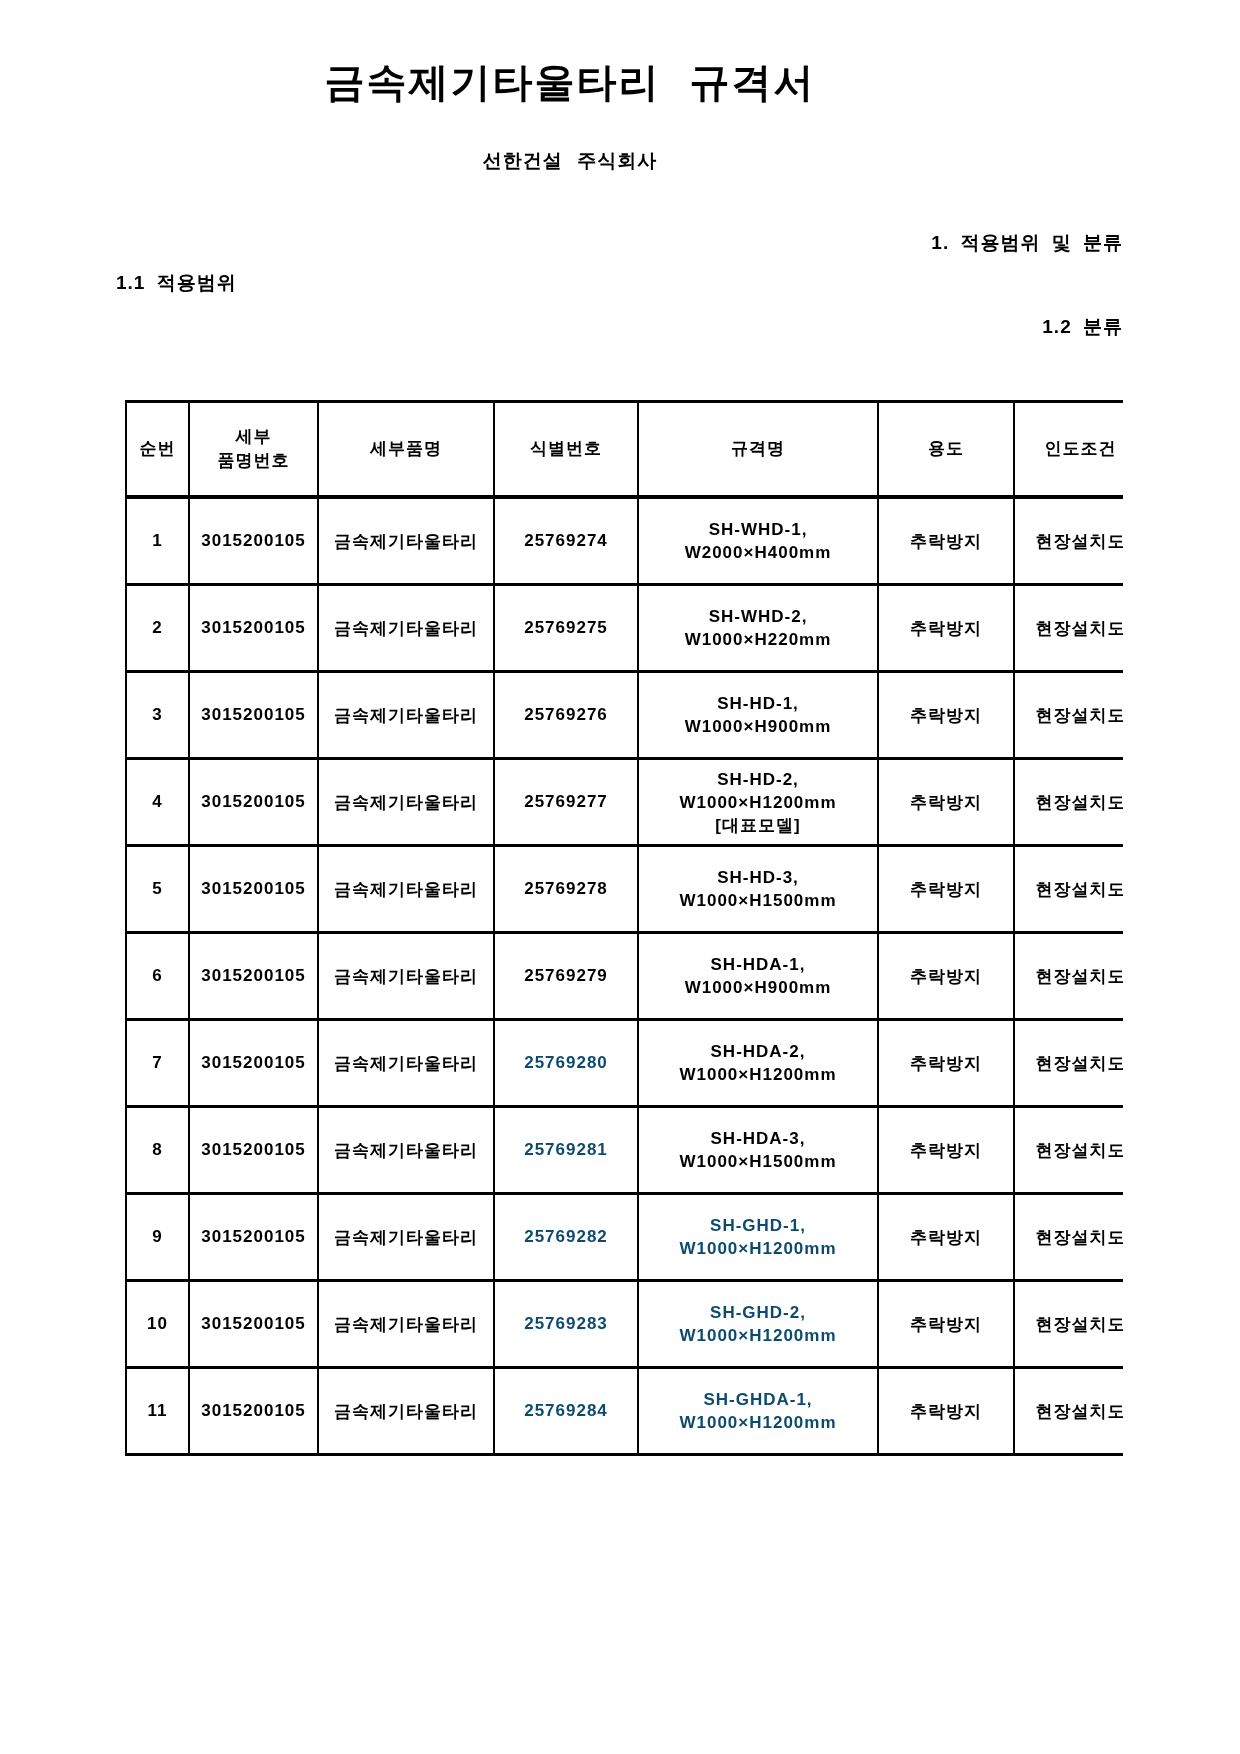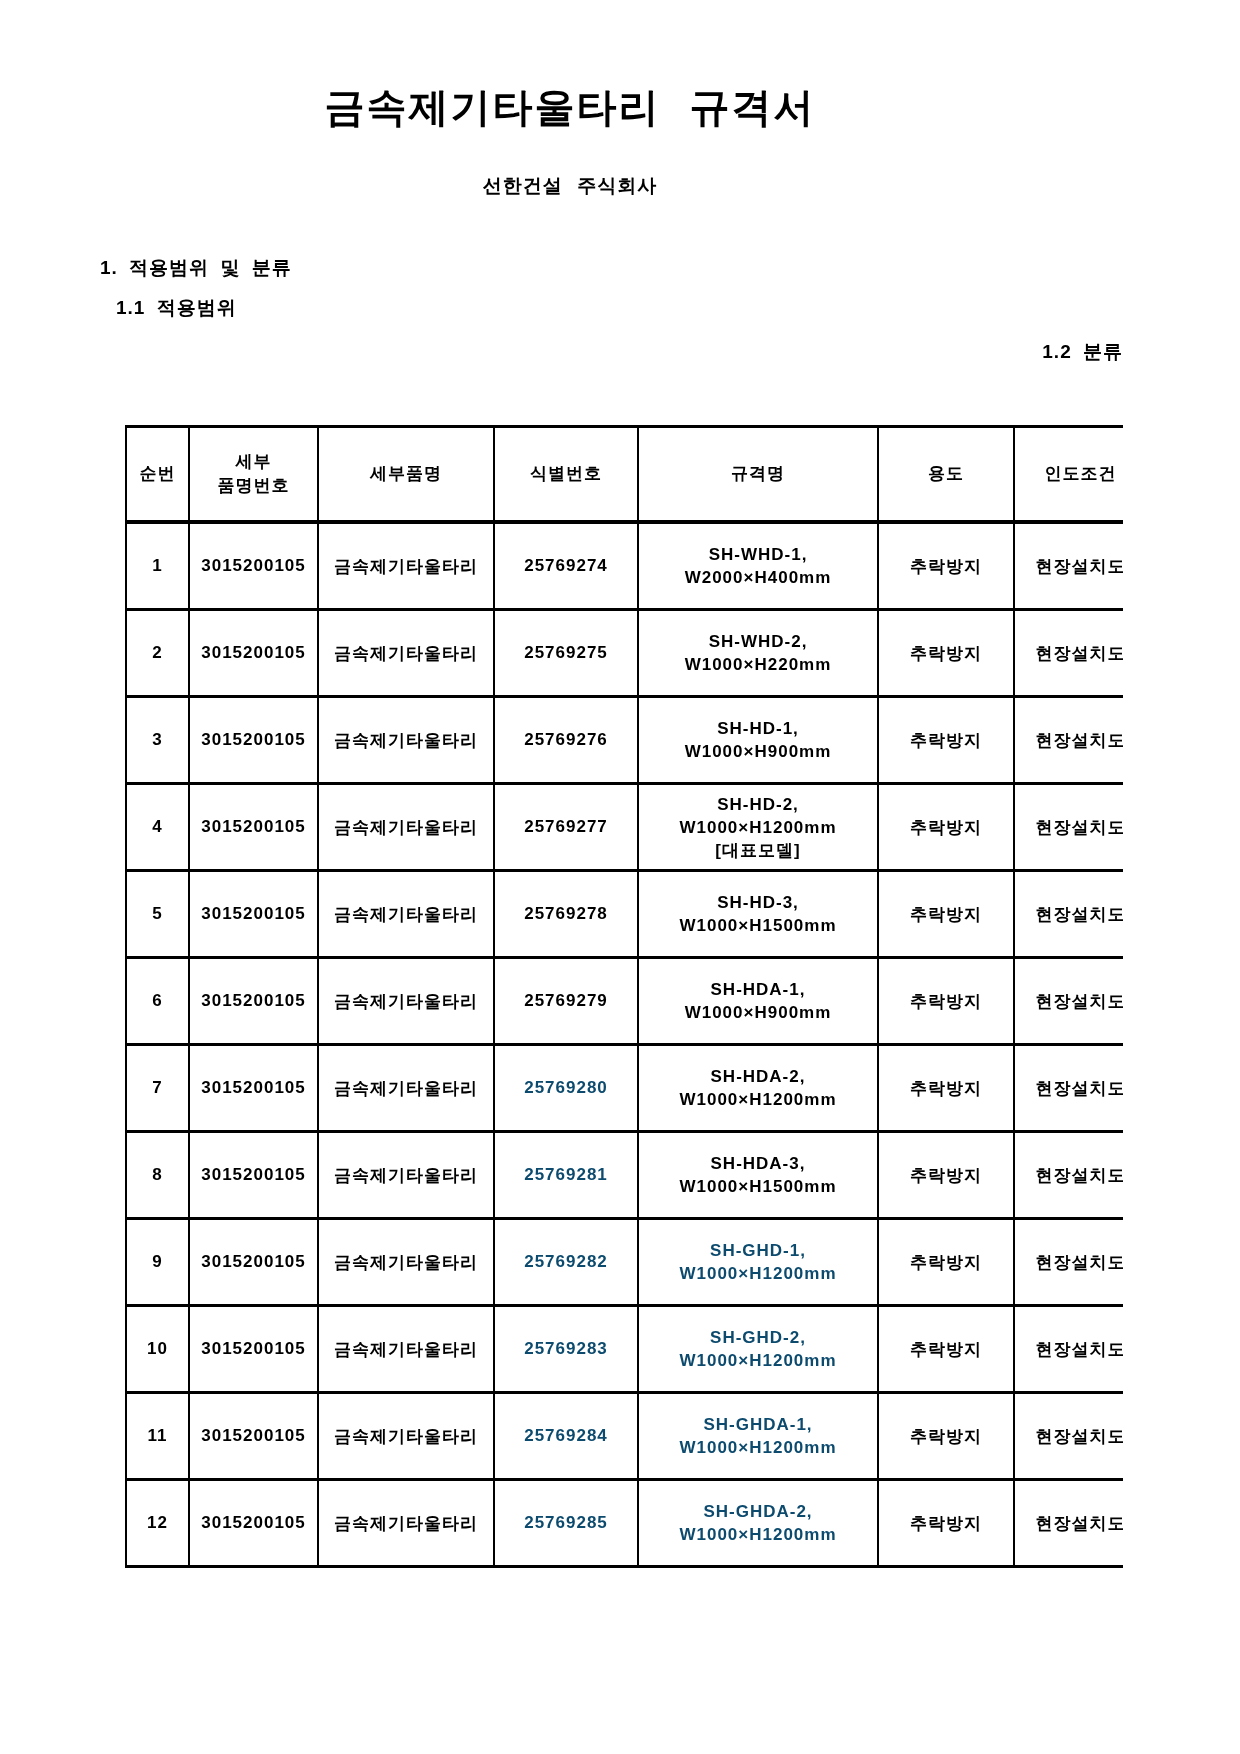--- a/index.html
+++ b/index.html
@@ -9,21 +9,21 @@
     font-family: "Liberation Sans", "DejaVu Sans", sans-serif;
     color: #000;
   }
   .page {
     position: relative;
     width: 1123px;
     height: 1754px;
     background: #ffffff;
     overflow: hidden;
     box-sizing: border-box;
-    padding-top: 80px;
+    padding-top: 55px;
   }
   .doc-header {
     width: 1140px;
     text-align: center;
   }
   .doc-title {
     font-size: 40px;
     font-weight: 800;
     letter-spacing: 2px;
     word-spacing: 16px;
@@ -38,20 +38,21 @@
   }
   .section {
     margin: 56px 0 0 100px;
     font-weight: 800;
   }
   .sec-h1 {
     font-size: 19px;
     letter-spacing: 1px;
     word-spacing: 5px;
     margin: 0 0 14px 0;
+    text-align: right;
   }
   .sec-h2 {
     font-size: 19px;
     letter-spacing: 1px;
     word-spacing: 5px;
     margin: 0 0 14px 16px;
   }
   .scope-body {
     font-size: 19px;
     line-height: 46px;
@@ -268,29 +269,17 @@
     <td class="c-code">3015200105</td>
     <td class="c-name">금속제기타울타리</td>
     <td class="c-id light">25769284</td>
     <td class="c-spec light">
               <div>SH-GHDA-1,</div>
               <div>W1000×H1200mm</div>
             </td>
     <td class="c-use">추락방지</td>
     <td class="c-delivery">현장설치도</td>
   </tr>
-          <tr>
-    <td class="c-no">12</td>
-    <td class="c-code">3015200105</td>
-    <td class="c-name">금속제기타울타리</td>
-    <td class="c-id light">25769285</td>
-    <td class="c-spec light">
-              <div>SH-GHDA-2,</div>
-              <div>W1000×H1200mm</div>
-            </td>
-    <td class="c-use">추락방지</td>
-    <td class="c-delivery">현장설치도</td>
-  </tr>
         </tbody>
     </table>
   </div>
 
 </div>
 
 </body></html>

